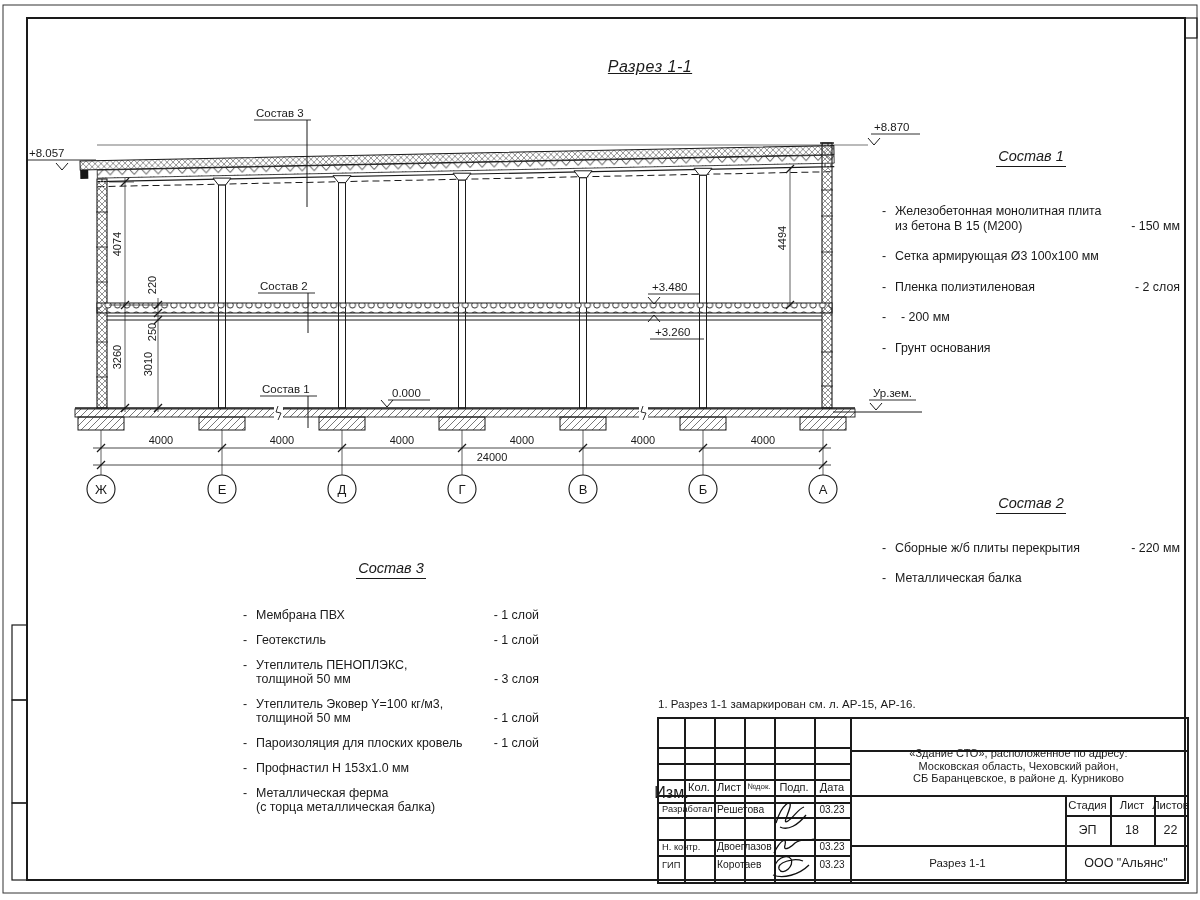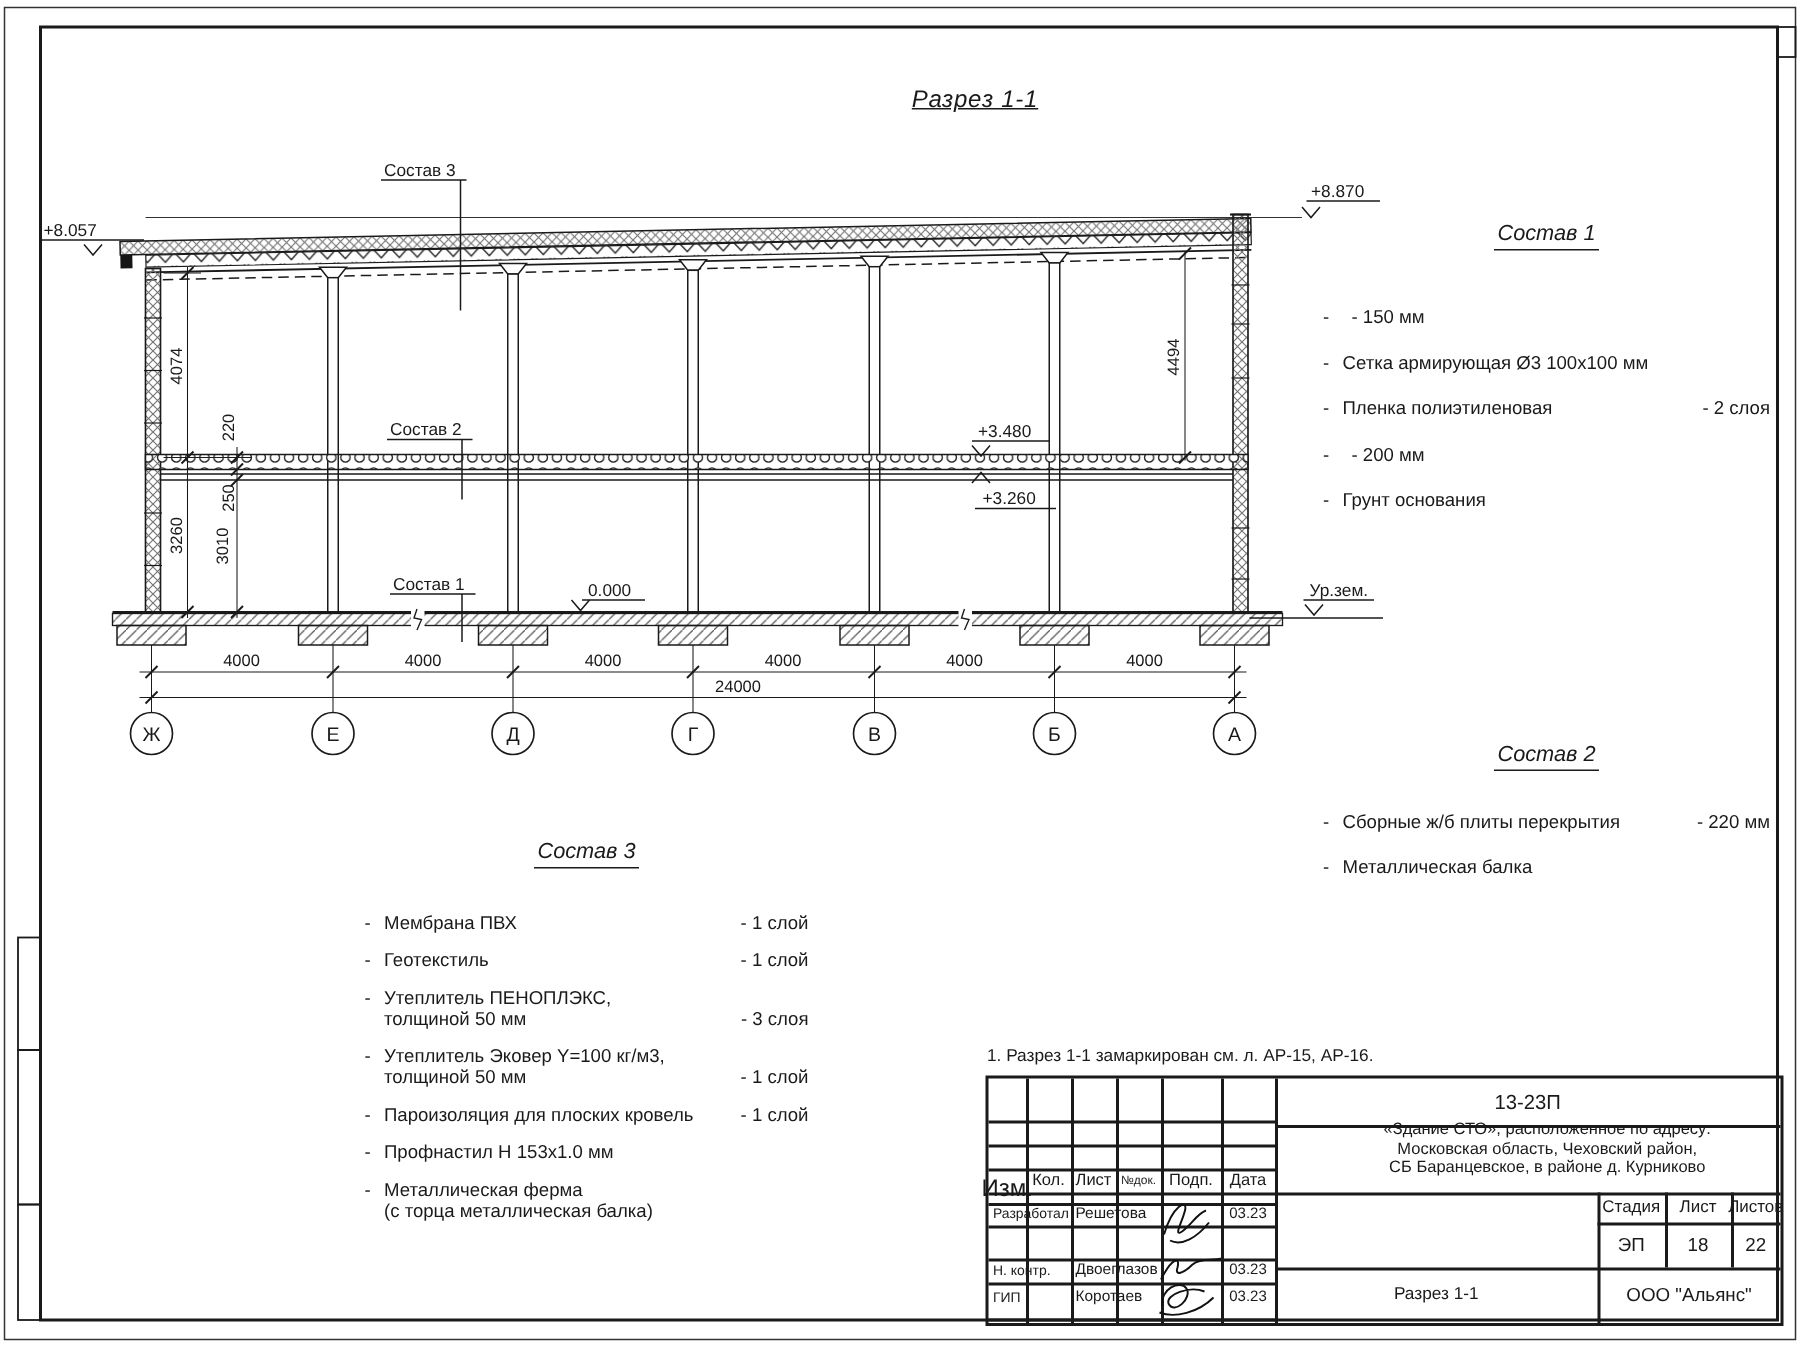--- a/index.html
+++ b/index.html
@@ -251,20 +251,22 @@
     </g>
   </svg>
 
   <div class="abs title" style="left:575px;top:58px;width:150px;text-align:center;">Разрез 1-1</div>
 
   <div class="abs" style="left:882px;top:148px;width:298px;">
     <div class="blockhead" style="margin-bottom:40px;"><span>Состав 1</span></div>
     <div class="speclist">
       <div class="item">
           <span class="dash">-</span>
+          <div class="iname">Железобетонная  монолитная плита
+из бетона В 15 (М200)</div>
           <div class="ival">- 150 мм</div>
         </div>
       <div class="item">
           <span class="dash">-</span>
           <div class="iname">Сетка армирующая Ø3 100х100 мм</div>
           <div class="ival"></div>
         </div>
       <div class="item">
           <span class="dash">-</span>
           <div class="iname">Пленка полиэтиленовая</div>
@@ -391,22 +393,21 @@
     <svg class="sig" style="left:113px;top:78px;" width="44" height="36" viewBox="0 0 44 36">
       <path d="M4,26 C10,6 20,2 18,10 C16,18 10,28 16,24 C22,20 26,12 32,10 M8,30 C16,34 26,28 34,18" fill="none" stroke="#111" stroke-width="1.3"></path>
     </svg>
     <svg class="sig" style="left:112px;top:116px;" width="46" height="22" viewBox="0 0 46 22">
       <path d="M3,18 C10,4 16,2 14,10 C12,16 18,14 24,8 C30,3 38,6 43,4" fill="none" stroke="#111" stroke-width="1.3"></path>
     </svg>
     <svg class="sig" style="left:110px;top:132px;" width="46" height="28" viewBox="0 0 46 28">
       <path d="M6,20 C4,8 18,2 22,8 C26,14 14,26 10,18 C8,12 24,6 34,10 M4,24 C14,28 30,24 40,14" fill="none" stroke="#111" stroke-width="1.3"></path>
     </svg>
 
-    <div class="cell" style="left:191px;top:0;width:337px;height:31px;font-size:13.5px;">13-23П</div>
-    <div class="cell" style="left:204px;top:31px;width:337px;height:32px;font-size:11px;white-space:pre-line;">«Здание СТО», расположенное по адресу:
+    <div class="cell" style="left:191px;top:31px;width:337px;height:32px;font-size:11px;white-space:pre-line;">«Здание СТО», расположенное по адресу:
 Московская область, Чеховский район,
 СБ Баранцевское, в районе д. Курниково</div>
     <div class="cell" style="left:406px;top:76px;width:45px;height:20px;font-size:11.3px;">Стадия</div>
     <div class="cell" style="left:451px;top:76px;width:44px;height:20px;font-size:11.3px;">Лист</div>
     <div class="cell" style="left:495px;top:76px;width:33px;height:20px;font-size:11.3px;">Листов</div>
     <div class="cell" style="left:406px;top:96px;width:45px;height:30px;font-size:12.5px;">ЭП</div>
     <div class="cell" style="left:451px;top:96px;width:44px;height:30px;font-size:12.5px;">18</div>
     <div class="cell" style="left:495px;top:96px;width:33px;height:30px;font-size:12.5px;">22</div>
     <div class="cell" style="left:191px;top:126px;width:215px;height:37px;font-size:11.5px;">Разрез 1-1</div>
     <div class="cell" style="left:406px;top:126px;width:122px;height:37px;font-size:12.5px;">ООО "Альянс"</div>

